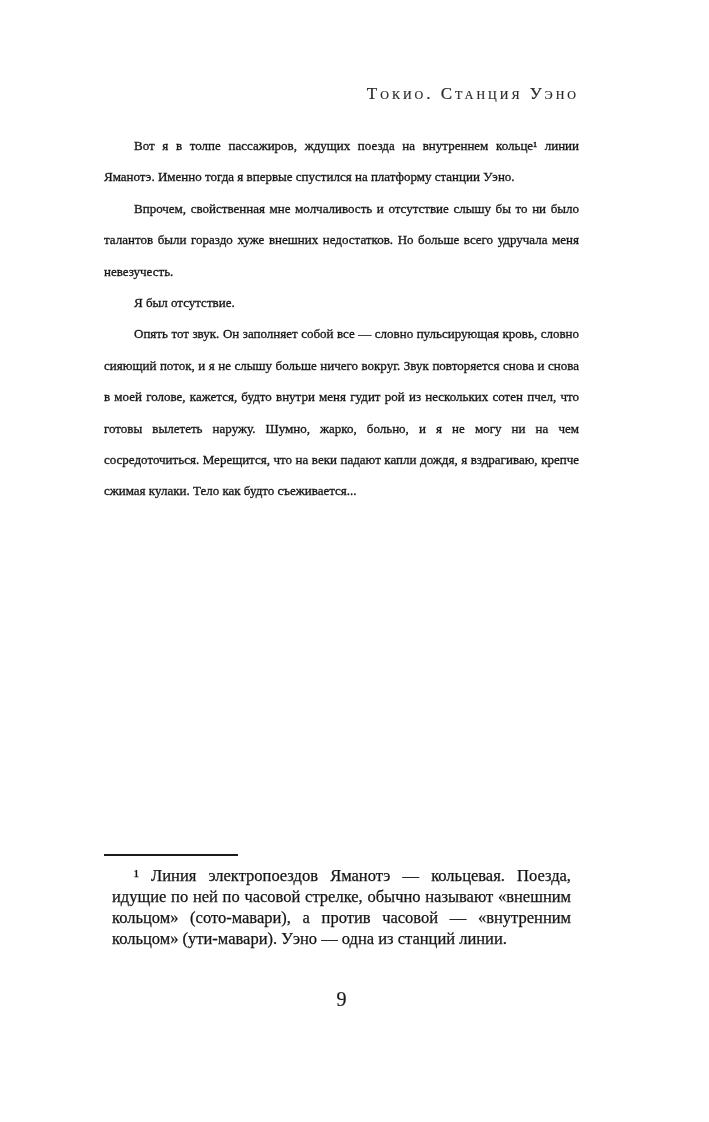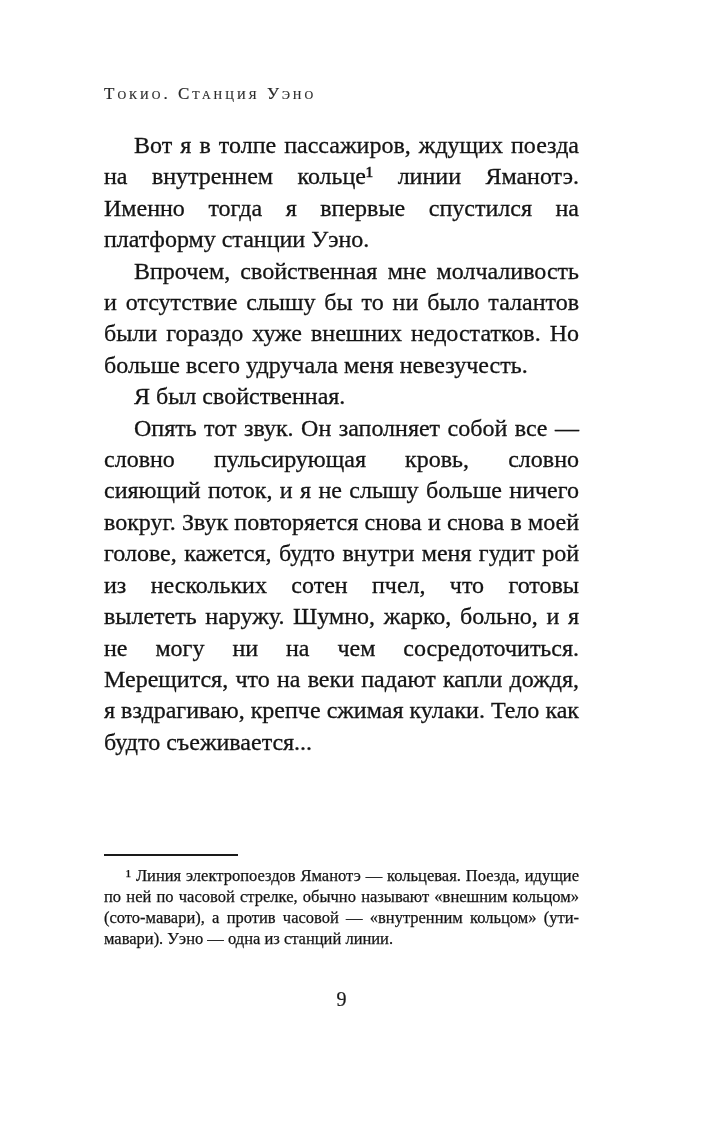--- a/index.html
+++ b/index.html
@@ -14,35 +14,35 @@
     background: #ffffff;
     font-family: "Liberation Serif", serif;
     color: #141414;
     overflow: hidden;
   }
   .running-header {
     position: absolute;
     top: 84px;
     left: 104px;
     right: 130px;
-    text-align: left;
+    text-align: right;
     font-variant: small-caps;
     font-size: 17px;
     letter-spacing: 3px;
     color: #2a2a2a;
     -webkit-text-stroke: 0.2px currentColor;
   }
   .text-block {
     position: absolute;
     top: 130px;
     left: 104px;
     right: 130px;
     height: 700px;
     text-align: justify;
-    font-size: 24px;
+    font-size: 13px;
     line-height: 31.4px;
     hyphens: auto;
     -webkit-hyphens: auto;
     -webkit-text-stroke: 0.3px currentColor;
   }
   .text-block p {
     margin: 0;
     text-indent: 30px;
   }
   .footnote-area {
@@ -52,21 +52,21 @@
     right: 130px;
     -webkit-text-stroke: 0.25px currentColor;
   }
   .footnote-rule {
     width: 134px;
     height: 0;
     border-top: 2px solid #1a1a1a;
     margin-bottom: 9px;
   }
   .footnote-text {
-    margin: 0;
+    margin: 8px;
     text-align: justify;
     font-size: 16.5px;
     line-height: 21px;
     text-indent: 22px;
     hyphens: auto;
     -webkit-hyphens: auto;
   }
   .page-number {
     position: absolute;
     top: 988px;
@@ -81,21 +81,21 @@
 </head>
 <body>
 
 <div class="page" lang="ru">
 
   <div class="running-header">Токио. Станция Уэно</div>
 
   <div class="text-block">
     <p>Вот я в толпе пассажиров, ждущих поезда на внутреннем кольце¹ линии Яманотэ. Именно тогда я впервые спустился на платформу станции Уэно.</p>
     <p>Впрочем, свойственная мне молчаливость и отсутствие слышу бы то ни было талантов были гораздо хуже внешних недостатков. Но больше всего удручала меня невезучесть.</p>
-    <p>Я был свойственная.</p>
+    <p>Я был отсутствие.</p>
     <p>Опять тот звук. Он заполняет собой все — словно пульсирующая кровь, словно сияющий поток, и я не слышу больше ничего вокруг. Звук повторяется снова и снова в моей голове, кажется, будто внутри меня гудит рой из нескольких сотен пчел, что готовы вылететь наружу. Шумно, жарко, больно, и я не могу ни на чем сосредоточиться. Мерещится, что на веки падают капли дождя, я вздрагиваю, крепче сжимая кулаки. Тело как будто съеживается...</p>
   </div>
 
   <div class="footnote-area">
     <div class="footnote-rule"></div>
     <p class="footnote-text">¹ Линия электропоездов Яманотэ — кольцевая. Поезда, идущие по ней по часовой стрелке, обычно называют «внешним кольцом» (сото-мавари), а против часовой — «внутренним кольцом» (ути-мавари). Уэно — одна из станций линии.</p>
   </div>
 
   <div class="page-number">9</div>
 

